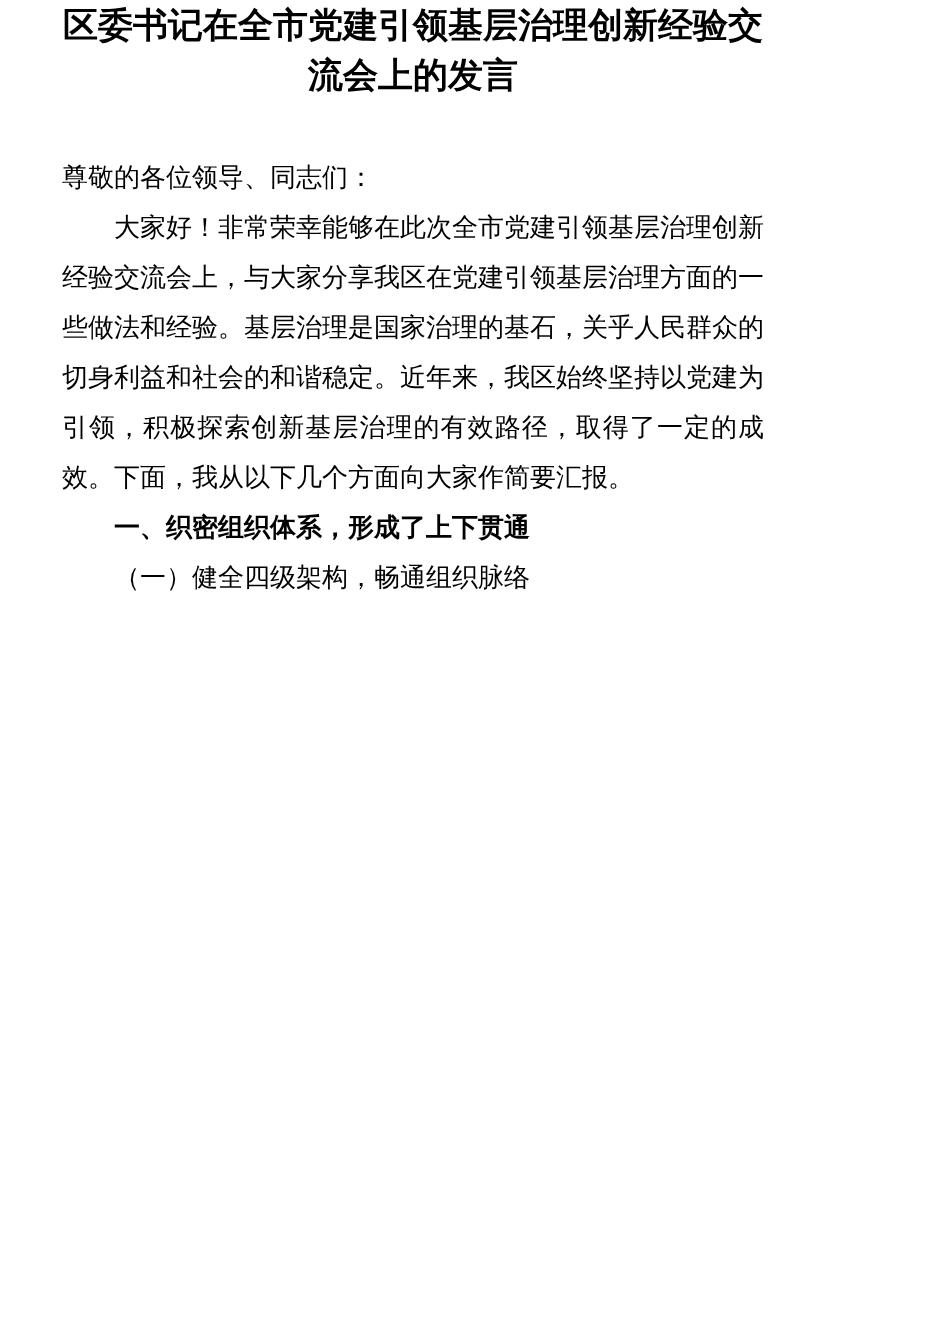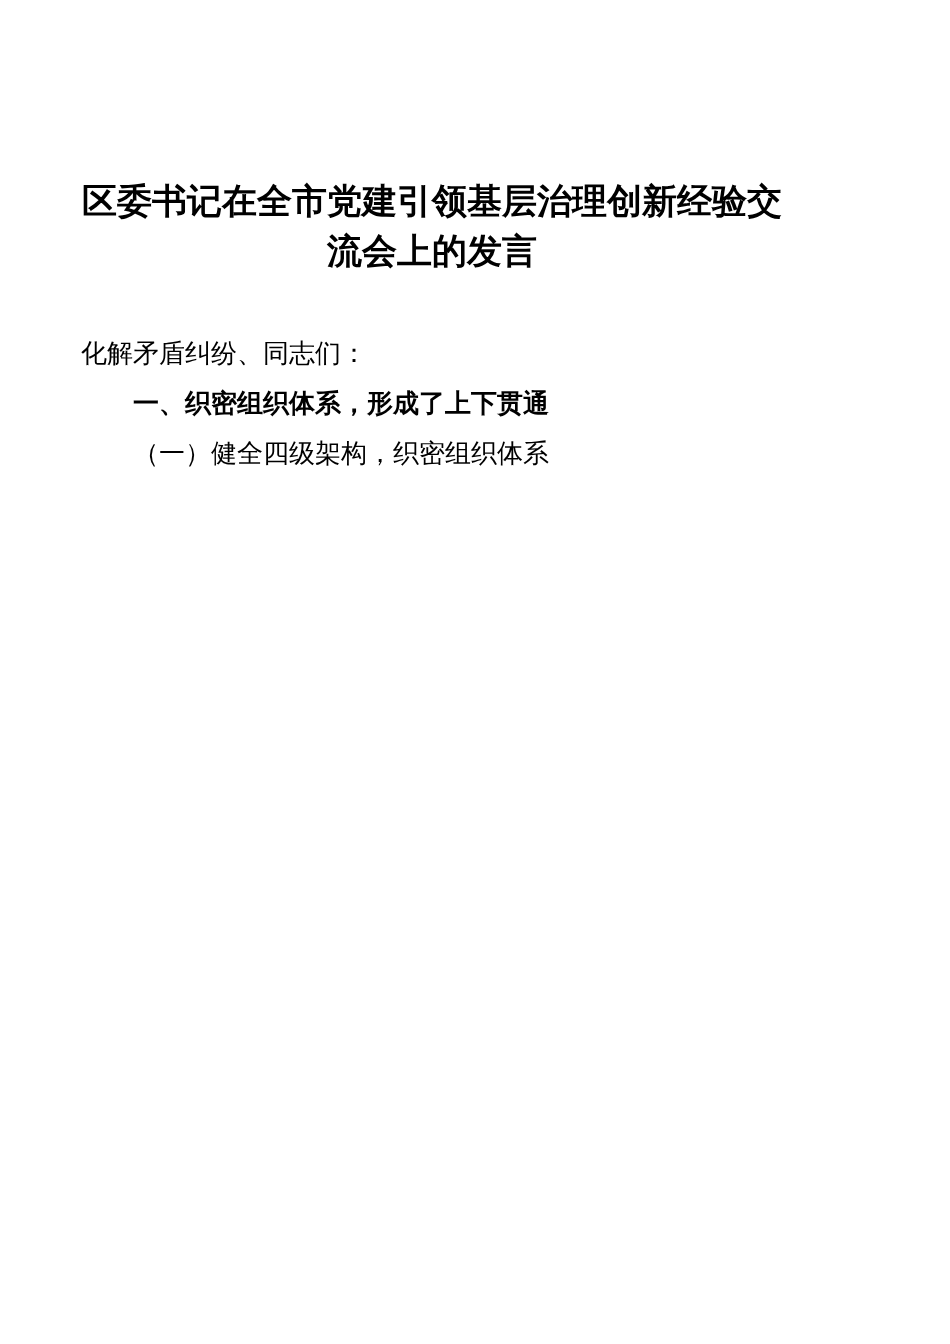--- a/index.html
+++ b/index.html
@@ -12,23 +12,22 @@
     color: #000000;
   }
   .page {
     position: relative;
     width: 950px;
     height: 1344px;
     background: #ffffff;
     overflow: hidden;
   }
   .content {
-    margin-left: 81px;
+    margin-left: 62px;
     width: 702px;
-    padding-top: 176px;
   }
   .doc-title {
     margin: 0;
     font-size: 35px;
     line-height: 50px;
     font-weight: 700;
     text-align: center;
     white-space: pre-line;
     letter-spacing: 0;
   }
@@ -55,19 +54,20 @@
   }
 </style>
 </head>
 <body>
 
 <div class="page">
   <div class="content">
     <h1 class="doc-title">区委书记在全市党建引领基层治理创新经验交
 流会上的发言</h1>
     <div class="doc-body">
-      <p class="para salutation">化解矛盾纠纷、同志们：</p>
+      <p class="para salutation">尊敬的各位领导、同志们：</p>
 
+    <p class="para body">大家好！非常荣幸能够在此次全市党建引领基层治理创新经验交流会上，与大家分享我区在党建引领基层治理方面的一些做法和经验。基层治理是国家治理的基石，关乎人民群众的切身利益和社会的和谐稳定。近年来，我区始终坚持以党建为引领，积极探索创新基层治理的有效路径，取得了一定的成效。下面，我从以下几个方面向大家作简要汇报。</p>
         <p class="para heading1">一、织密组织体系，形成了上下贯通</p>
-        <p class="para heading2">（一）健全四级架构，织密组织体系</p>
+        <p class="para heading2">（一）健全四级架构，畅通组织脉络</p>
       </div>
   </div>
 </div>
 
 </body></html>

